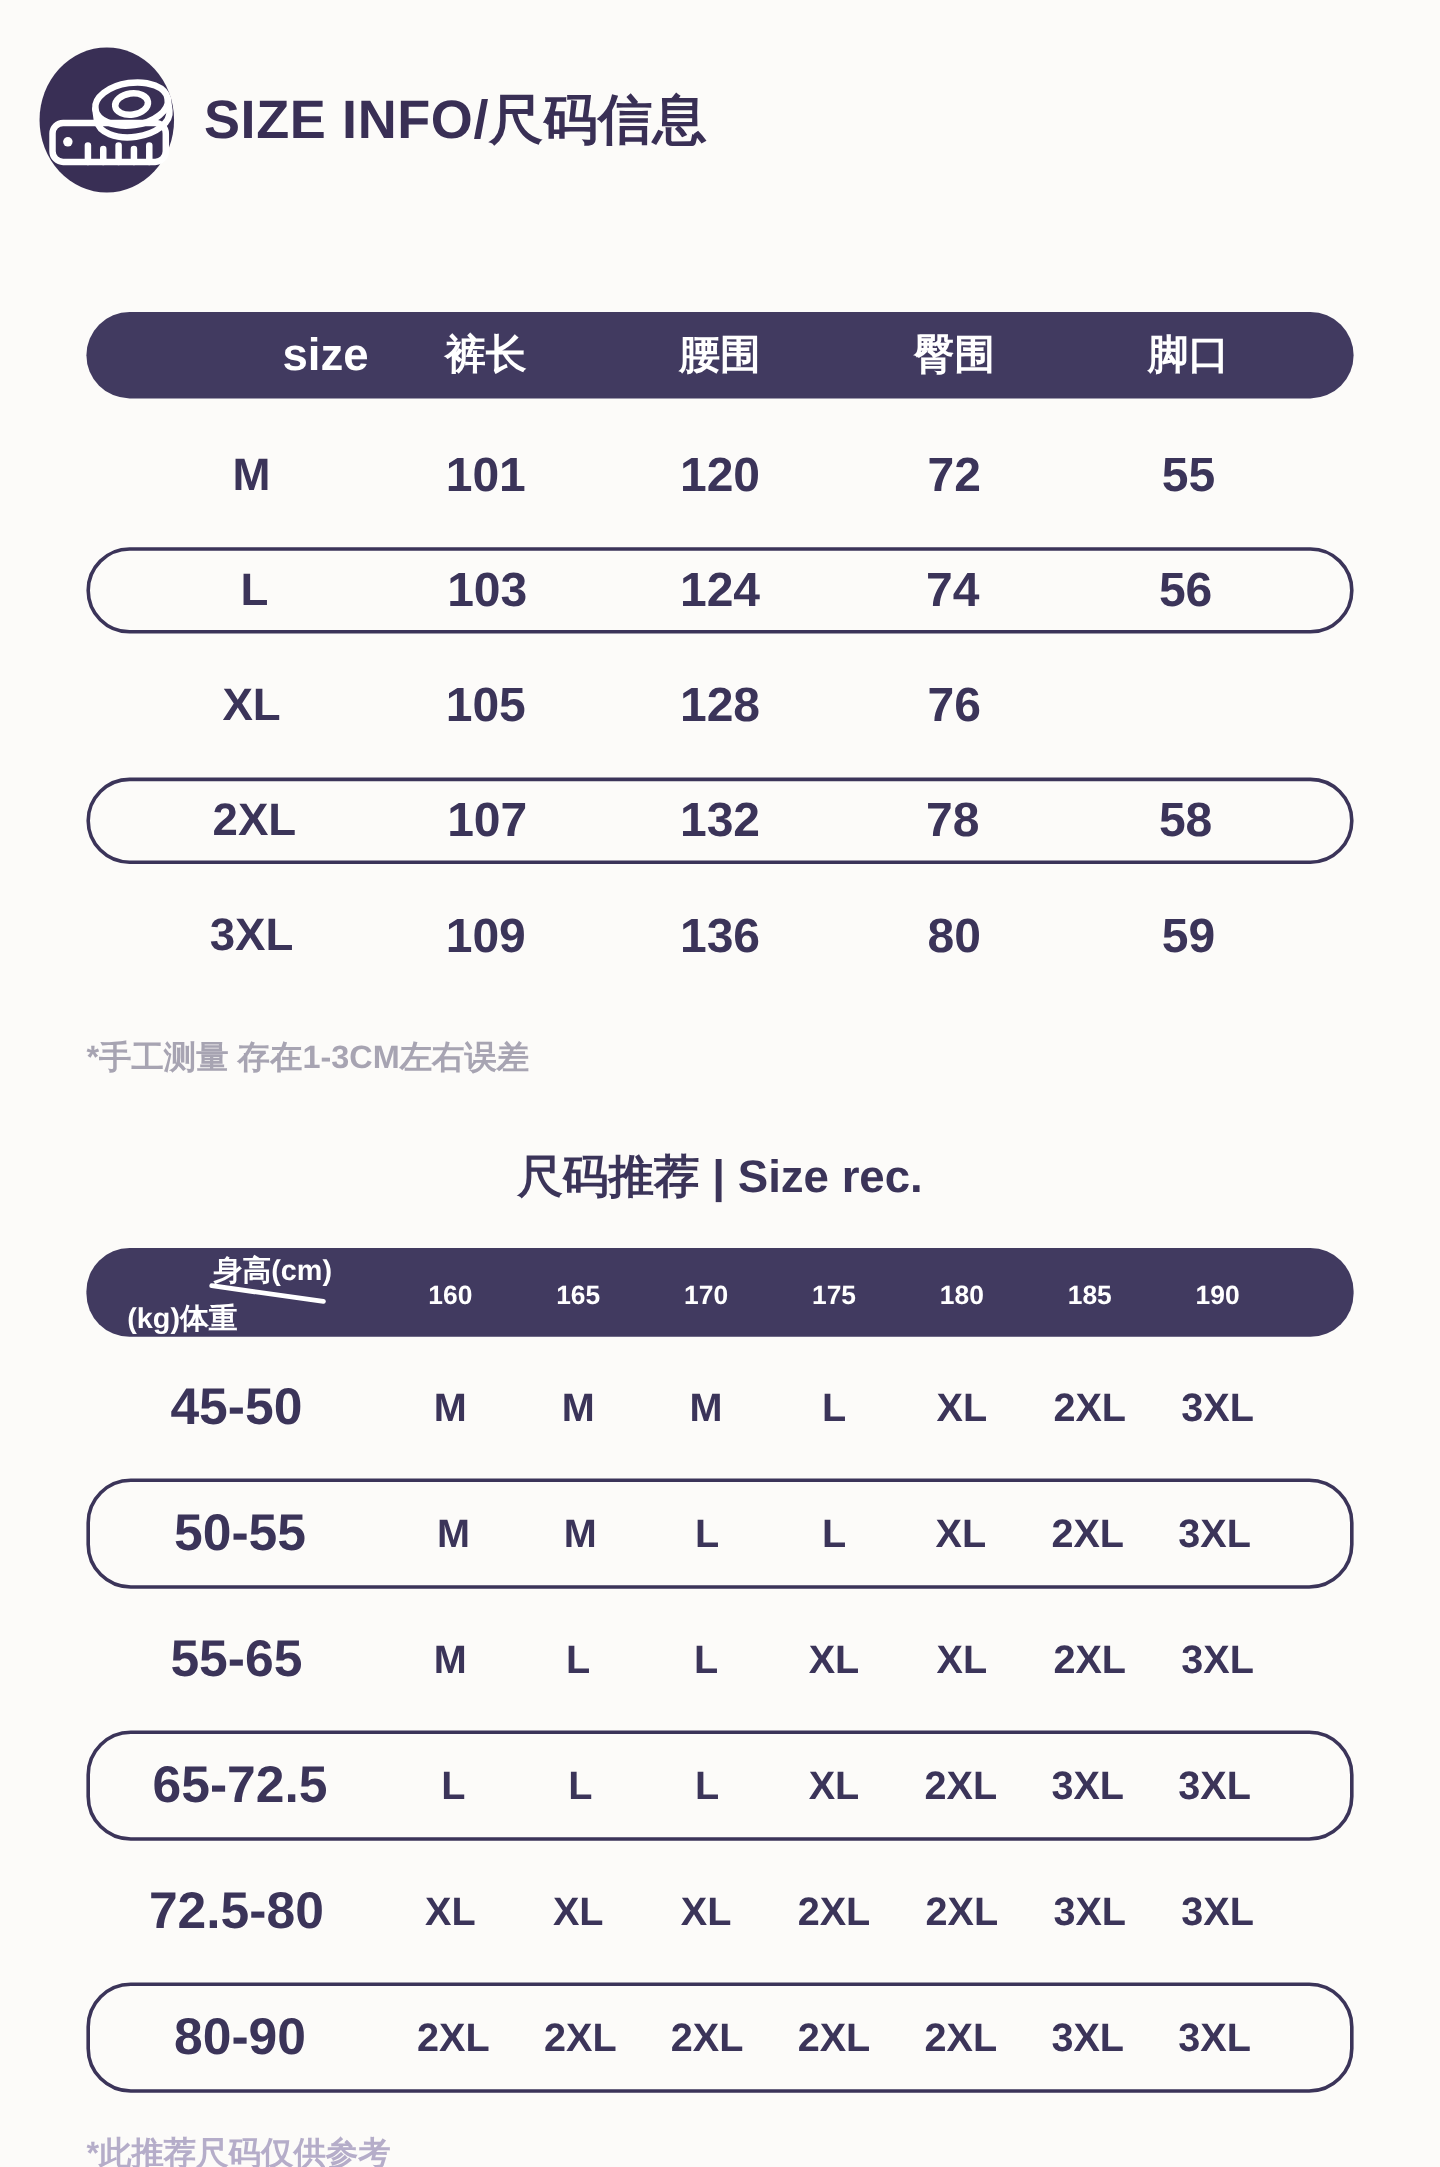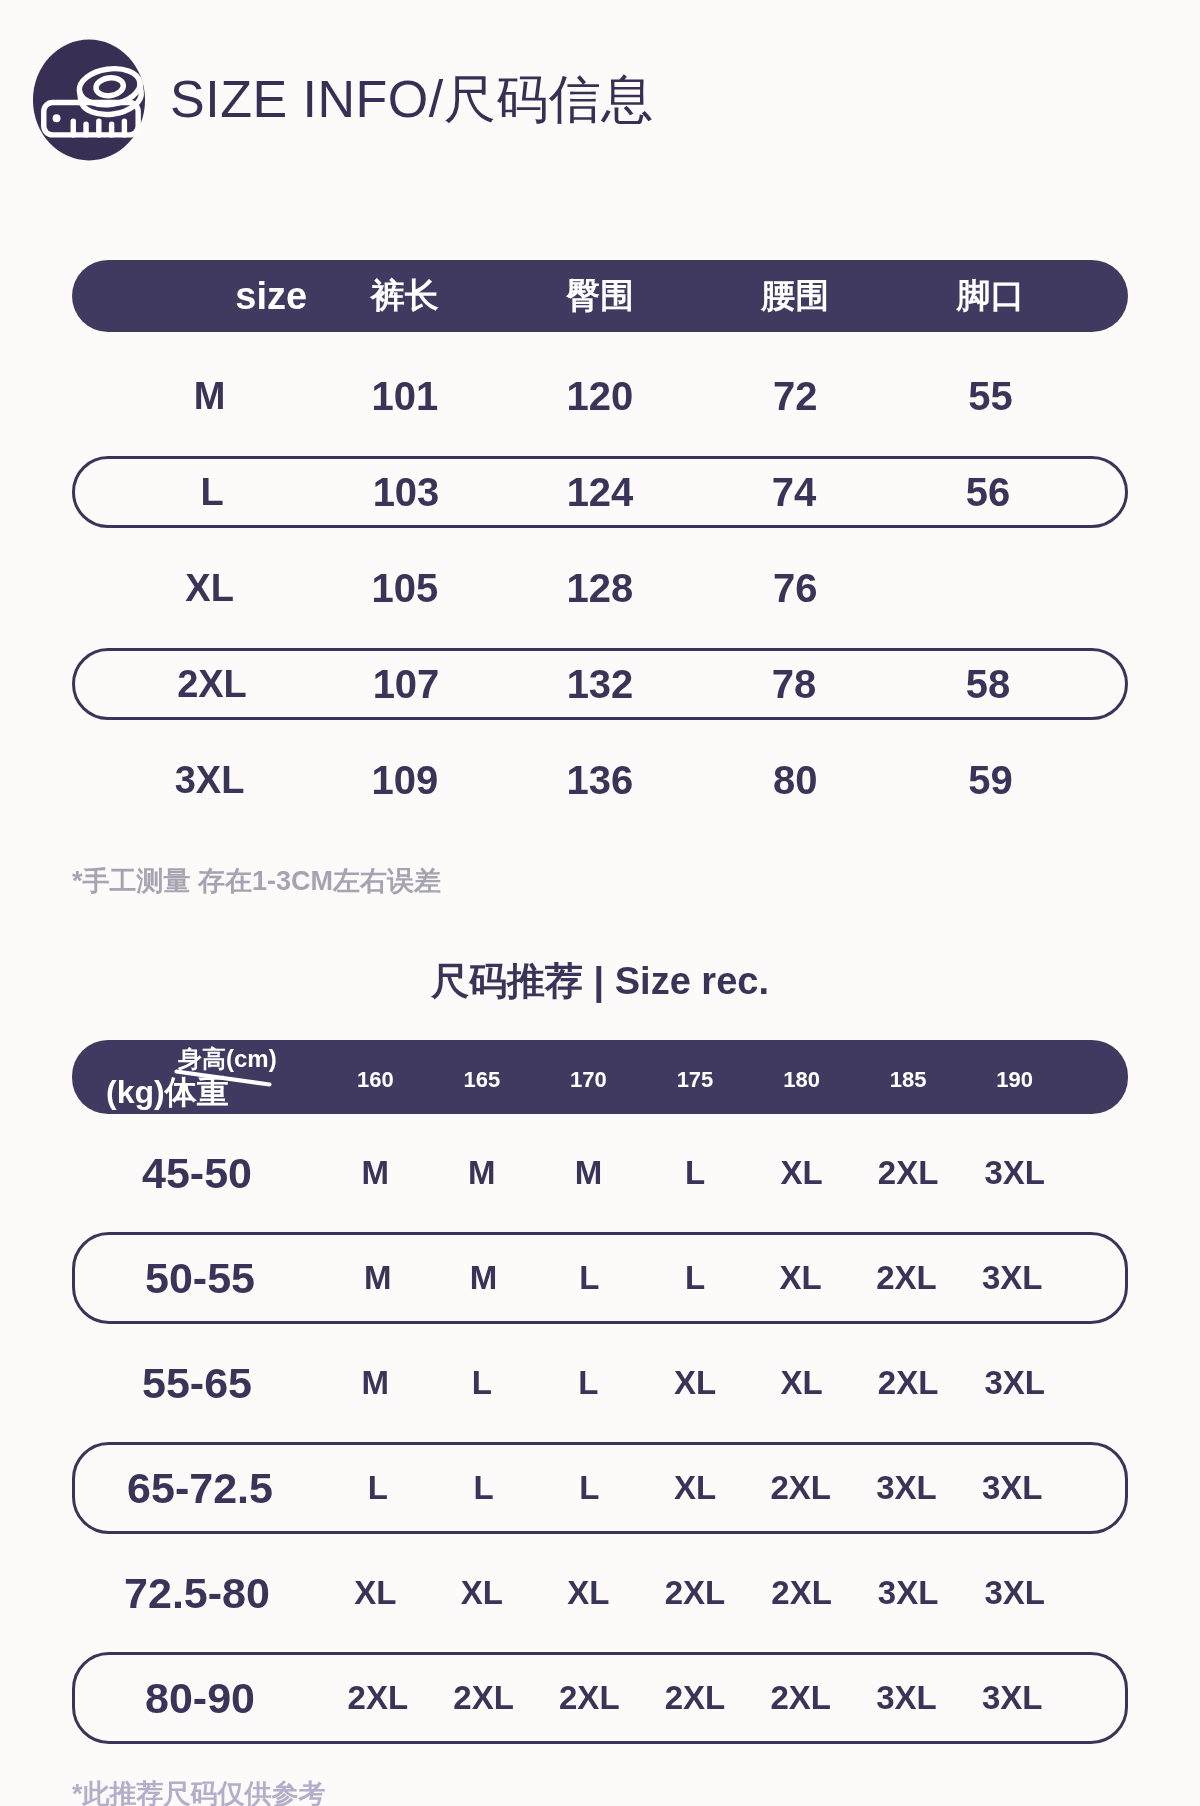--- a/index.html
+++ b/index.html
@@ -7,21 +7,21 @@
     --c-note1:#a7a4b2; --c-note2:#b5adc9; --c-white:#ffffff;
   }
   *{box-sizing:border-box; margin:0; padding:0;}
   body{margin:0; background:#fff;}
   .page{
     width:1200px; height:1806px; background:var(--c-bg); overflow:hidden;
     font-family:"Liberation Sans", sans-serif; color:var(--c-ink); position:relative;
   }
   
   .title-row{display:flex; align-items:center; gap:22px; padding:36px 0 0 30px; height:164px;}
-  .title-row h1{font-size:52px; font-weight:400; color:var(--c-icon); letter-spacing:.5px; white-space:nowrap;}
+  .title-row h1{font-size:45px; font-weight:700; color:var(--c-icon); letter-spacing:.5px; white-space:nowrap;}
   .badge{flex:0 0 auto;}
   .tape{stroke:#fff; fill:none; stroke-width:5.5; stroke-linecap:round; stroke-linejoin:round;}
   
   .tbl{margin:0 72px;}
   .pill-solid{background:var(--c-pill); color:#fff; border-radius:36px;}
   .hl{border:3px solid var(--c-ink); border-radius:37px; background:transparent;}
   .grid1{display:grid; grid-template-columns:repeat(5,1fr); align-items:center; text-align:center; padding:0 40px;}
   .grid2{display:grid; grid-template-columns:250px repeat(7,1fr); align-items:center; text-align:center; padding-right:60px;}
   
   .t1-head{margin-top:96px; height:72px;}
@@ -36,21 +36,21 @@
   .note-1{margin-top:38px; padding-right:65px; color:var(--c-note1);}
   .note-2{margin-top:35px; padding-right:100px; color:var(--c-note2);}
   
   .rec-title{text-align:center; font-size:38px; font-weight:700; color:var(--c-ink); margin-top:62px; line-height:44px;}
   
   .t2-head{margin-top:37px; height:74px;}
   .t2-head .h{font-size:22px; font-weight:700;}
   .corner{position:relative; height:80px;text-decoration:underline;}
   .corner-top{position:absolute; top:3px; left:106px; font-size:24px; font-weight:700; color:#fff; white-space:nowrap;}
   .corner-slash{position:absolute; top:36px; left:102px; width:98px; height:3.5px; background:#fff; border-radius:2px; transform:rotate(8deg);}
-  .corner-bottom{position:absolute; bottom:5px; left:34px; font-size:32px; font-weight:700; color:#fff; white-space:nowrap;}
+  .corner-bottom{position:absolute; bottom:5px; left:34px; font-size:24px; font-weight:700; color:#fff; white-space:nowrap;}
   .t2-body{margin-top:11px;}
   .t2-row{height:96px; font-size:33px; font-weight:700; color:var(--c-ink);}
   .t2-row.hl{height:92px; margin:11px 0;}
   .t2-row .w{font-size:43px;}
 </style>
 </head>
 <body>
 
 <div class="page">
 
@@ -66,22 +66,22 @@
       <path class="tape" d="M44 97 V83 M57 97 V86 M70 97 V83 M83 97 V86 M96 97 V83"></path>
       <circle cx="27" cy="80" r="4" fill="#fff"></circle>
     </svg>
     <h1>SIZE INFO/尺码信息</h1>
   </div>
 
   <div class="tbl">
     <div class="pill-solid grid1 t1-head">
       <span class="h h-size">size</span>
       <span class="h">裤长</span>
+      <span class="h">腰围</span>
       <span class="h">臀围</span>
-      <span class="h">腰围</span>
       <span class="h">脚口</span>
     </div>
     <div class="t1-body">
       <div class="grid1 t1-row">
         <span class="sz">M</span>
         <span>101</span>
         <span>120</span>
         <span>72</span>
         <span>55</span>
       </div>

